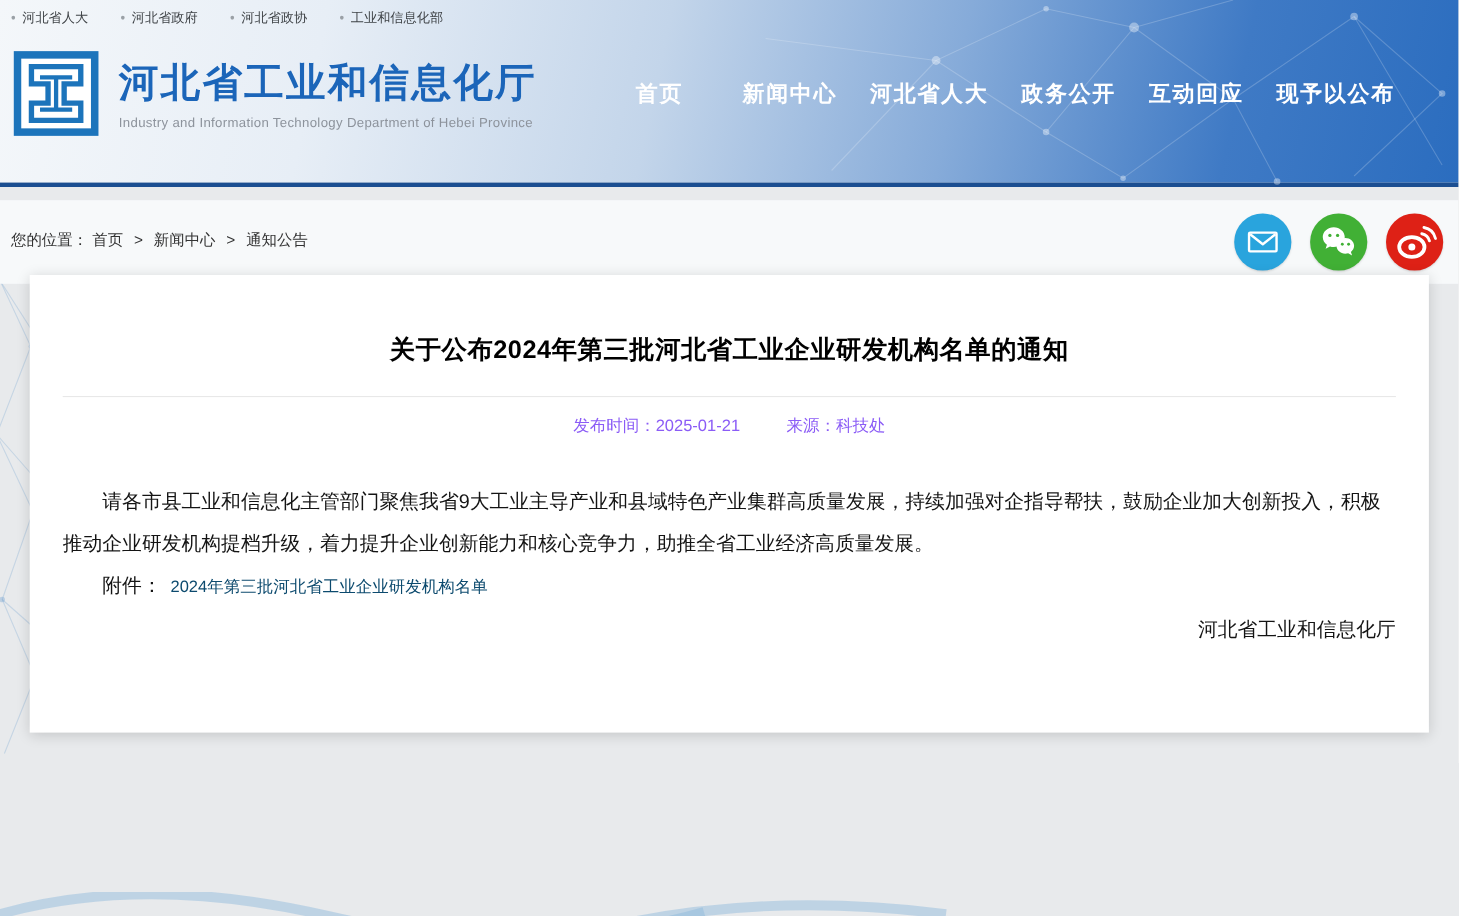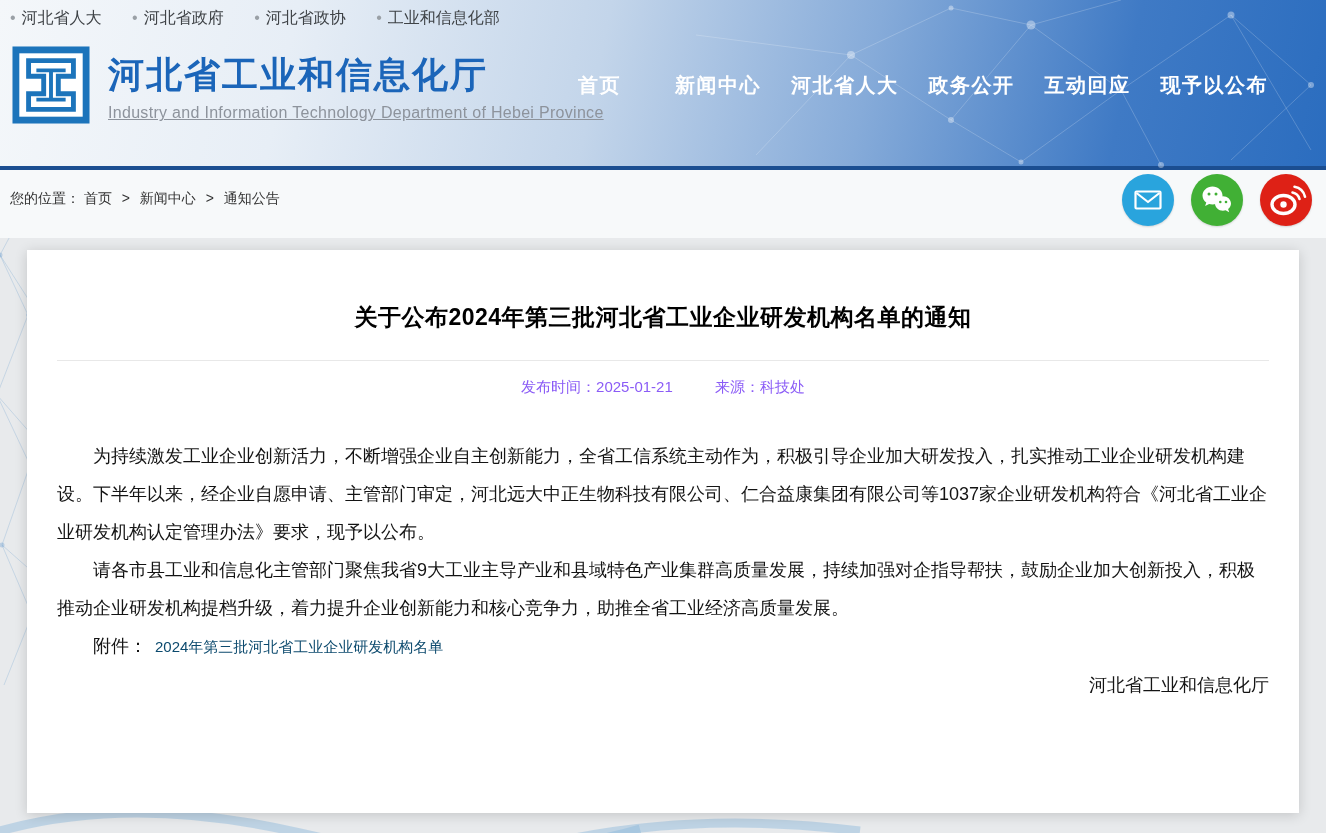--- a/index.html
+++ b/index.html
@@ -8,48 +8,48 @@
   .page { position:relative; width:1326px; height:833px; background:#e8eaec; overflow:hidden; }
 
   
   .site-header {
     position:absolute; top:0; left:0; width:1326px; height:170px; z-index:3;
     background:linear-gradient(102deg,#f4f7fa 0%,#e7eef6 22%,#c3d5ea 45%,#86abd9 65%,#3f7ac5 84%,#2b6dbf 100%);
     border-bottom:4px solid #1b4e91;
   }
   .header-net { position:absolute; right:0; top:0; pointer-events:none; }
 
-  .top-links { position:absolute; top:8px; left:10px; font-size:16px; color:#3f4347; z-index:2; }
+  .top-links { position:absolute; top:8px; left:10px; font-size:12px; color:#3f4347; z-index:2; }
   .top-link { display:inline-block; margin-right:26px; cursor:pointer; }
   .top-link::before { content:"•"; color:#9aa0a6; margin-right:6px; }
 
   .brand { position:absolute; left:12px; top:46px; display:flex; align-items:flex-start; z-index:2; }
   .logo { width:78px; height:78px; flex:0 0 auto; }
   .brand-text { margin-left:18px; padding-top:8px; }
   .site-name { font-size:36px; font-weight:bold; color:#1b65b9; letter-spacing:2px; line-height:1.15; }
-  .site-name-en { font-size:16px; color:#8d939c; margin-top:9px; letter-spacing:0.3px;text-decoration:underline; }
+  .site-name-en { font-size:12px; color:#8d939c; margin-top:9px; letter-spacing:0.3px; }
 
   .main-nav { position:absolute; right:58px; top:72px; display:flex; gap:30px; z-index:2; }
   .nav-item { color:#ffffff; font-size:20px; font-weight:bold; letter-spacing:1.5px; cursor:pointer; white-space:nowrap; }
   .nav-item:first-child { margin-right:24px; }
 
   
-  .breadcrumb-bar { position:absolute; top:162px; left:0; width:1326px; height:76px; background:#f7f9fa; z-index:2; }
+  .breadcrumb-bar { position:absolute; top:182px; left:0; width:1326px; height:76px; background:#f7f9fa; z-index:2; }
   .breadcrumb { position:absolute; left:10px; top:28px; font-size:14px; color:#333; }
   .crumb { cursor:pointer; }
   .crumb-sep { margin:0 6px; color:#333; }
   .share { position:absolute; right:14px; top:12px; display:flex; gap:17px; }
   .share-icon { width:52px; height:52px; border-radius:50%; display:flex; align-items:center; justify-content:center; cursor:pointer; box-shadow:0 1px 2px rgba(0,0,0,0.15); }
   .share-email  { background:#29a4dd; }
   .share-wechat { background:#41b035; }
   .share-weibo  { background:#de2116; }
 
   
   .content-card {
-    position:absolute; left:27px; top:250px; width:1272px; height:563px;
+    position:absolute; left:27px; top:250px; width:1272px; height:416px;
     background:#ffffff; box-shadow:0 2px 12px rgba(0,0,0,0.16); z-index:2;
   }
   .article-title { margin-top:52px; padding:0 60px; text-align:center; font-size:23px; font-weight:bold; color:#000; letter-spacing:0.5px; }
   .title-divider { margin:27px 30px 0; border:none; border-top:1px solid #e8e8e8; }
   .article-meta { margin-top:17px; text-align:center; font-size:15px; color:#8b5cf6; }
   .meta-item { display:inline-block; }
   .meta-source { margin-left:38px; }
 
   .article-body { margin:40px 30px 0; font-size:18px; color:#141414; line-height:38px; }
   .article-body p { margin:0; }
@@ -180,21 +180,20 @@
 
   <div class="content-card">
     <h1 class="article-title">关于公布2024年第三批河北省工业企业研发机构名单的通知</h1>
     <hr class="title-divider">
     <div class="article-meta">
       <span class="meta-item"><span>发布时间：</span><span>2025-01-21</span></span>
       <span class="meta-item meta-source"><span>来源：</span><span>科技处</span></span>
     </div>
 
     <div class="article-body">
-      <p class="para-indent">为持续激发工业企业创新活力，不断增强企业自主创新能力，全省工信系统主动作为，积极引导企业加大研发投入，扎实推动工业企业研发机构建设。下半年以来，经企业自愿申请、主管部门审定，河北远大中正生物科技有限公司、仁合益康集团有限公司等1037家企业研发机构符合《河北省工业企业研发机构认定管理办法》要求，现予以公布。</p>
       <p class="para-indent">请各市县工业和信息化主管部门聚焦我省9大工业主导产业和县域特色产业集群高质量发展，持续加强对企指导帮扶，鼓励企业加大创新投入，积极推动企业研发机构提档升级，着力提升企业创新能力和核心竞争力，助推全省工业经济高质量发展。</p>
       <p class="attachment-row">
         <span>附件：</span><span class="attachment-name">2024年第三批河北省工业企业研发机构名单</span>
       </p>
       <div class="signoff">
         <div>河北省工业和信息化厅</div>
       </div>
     </div>
   </div>
 

